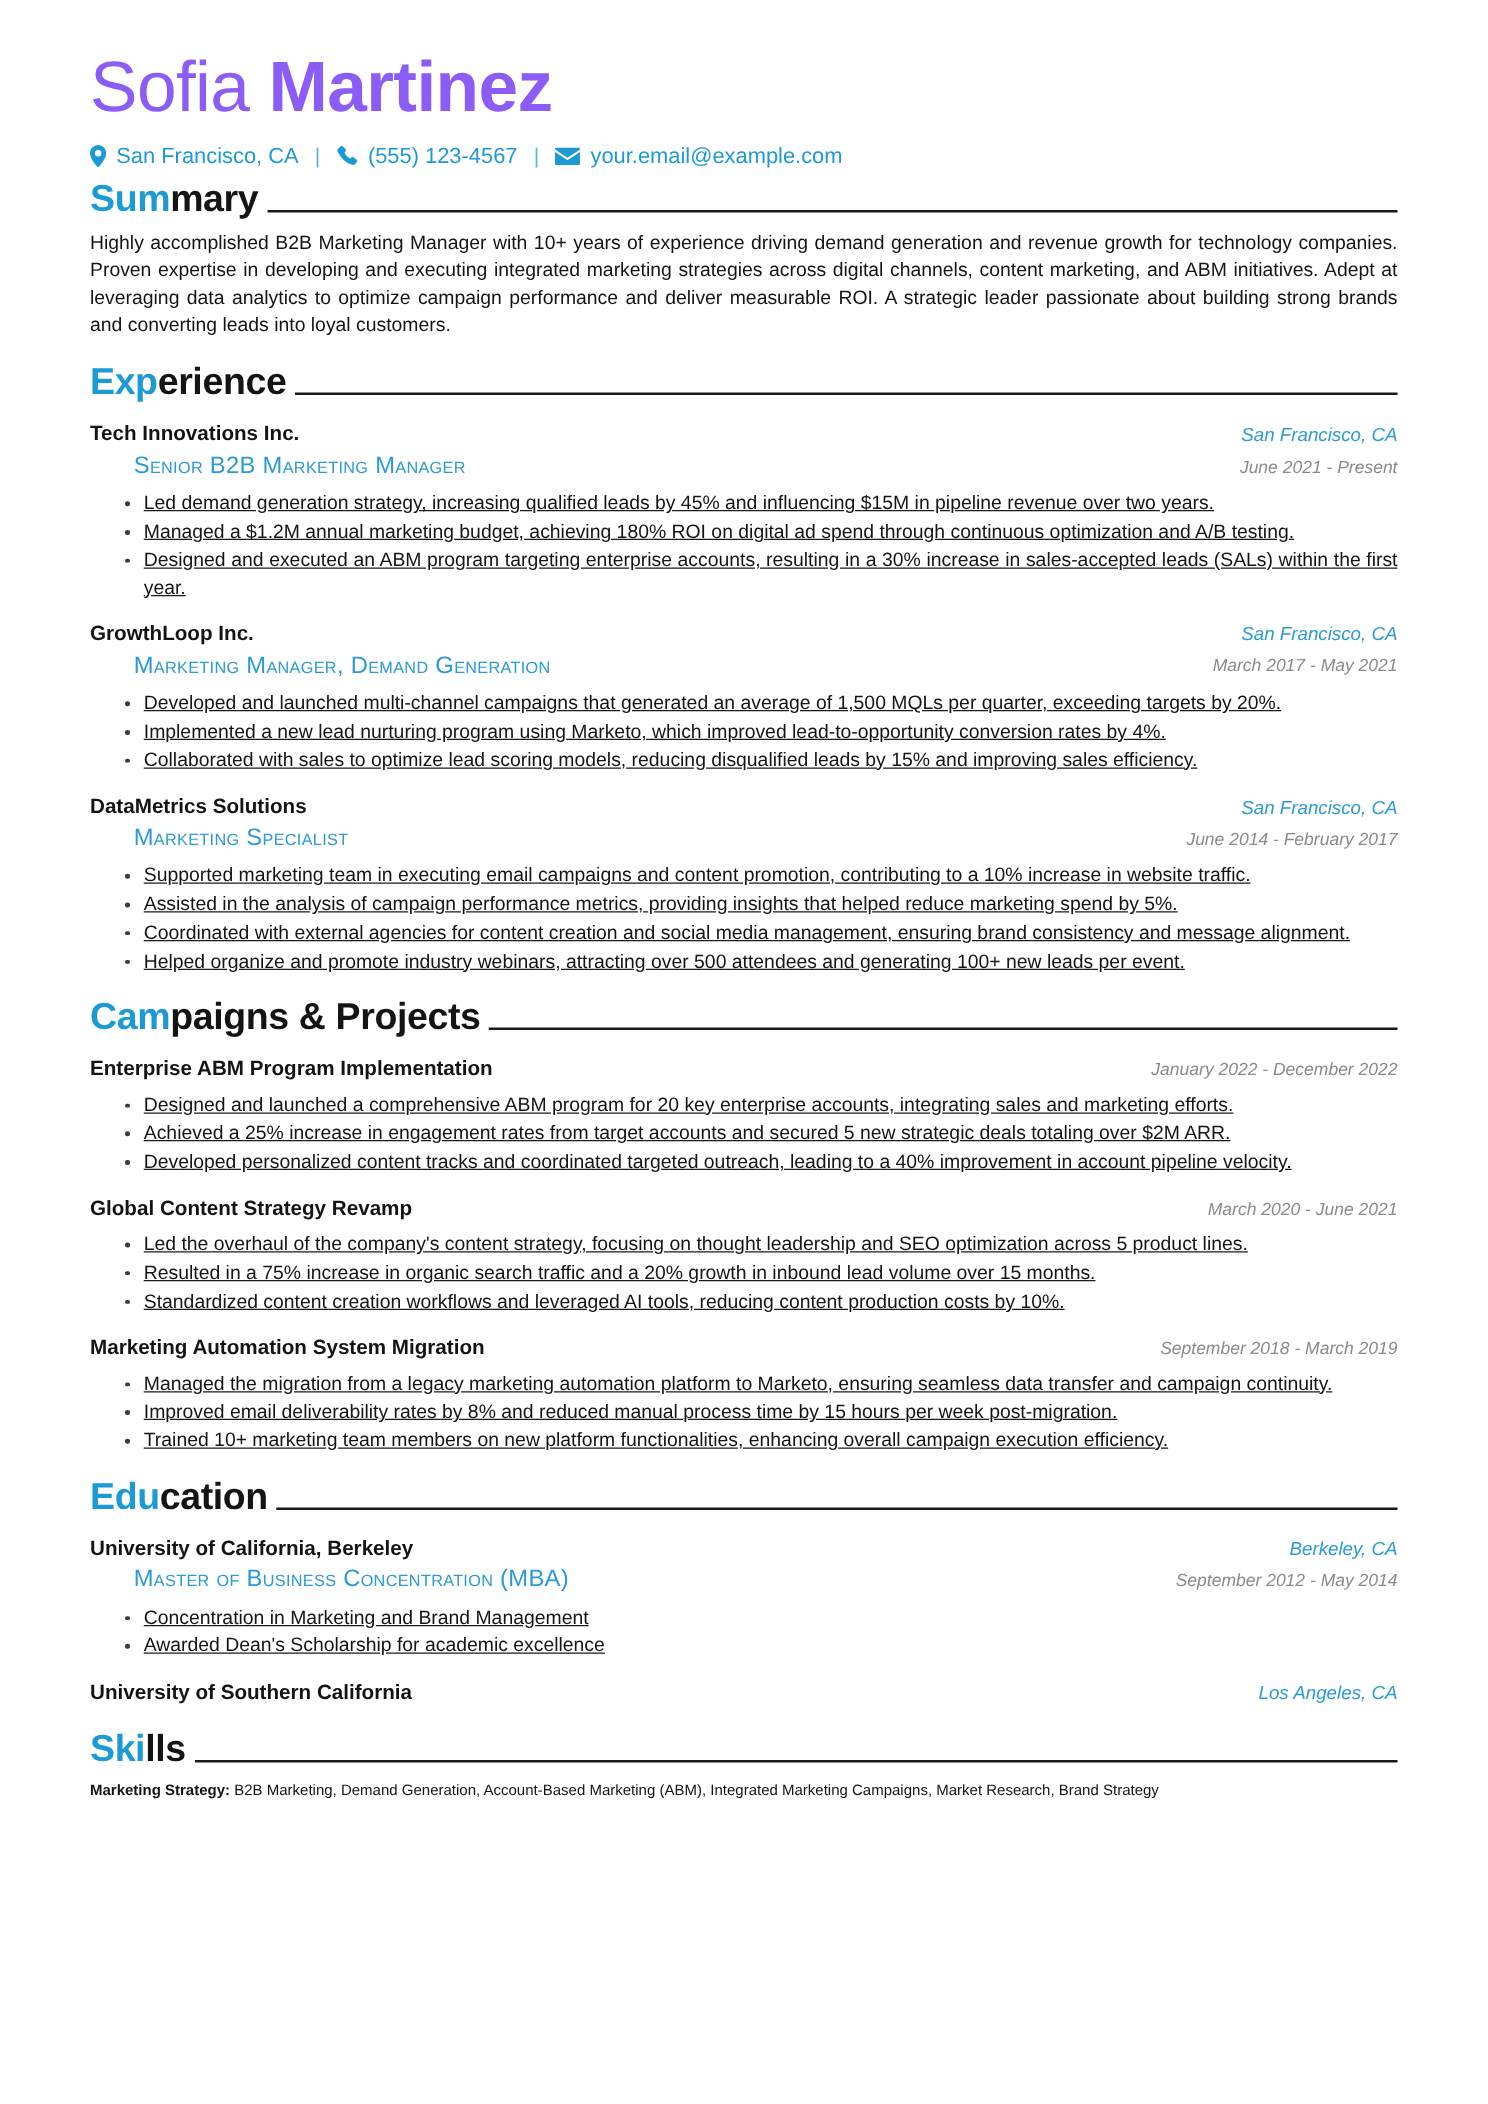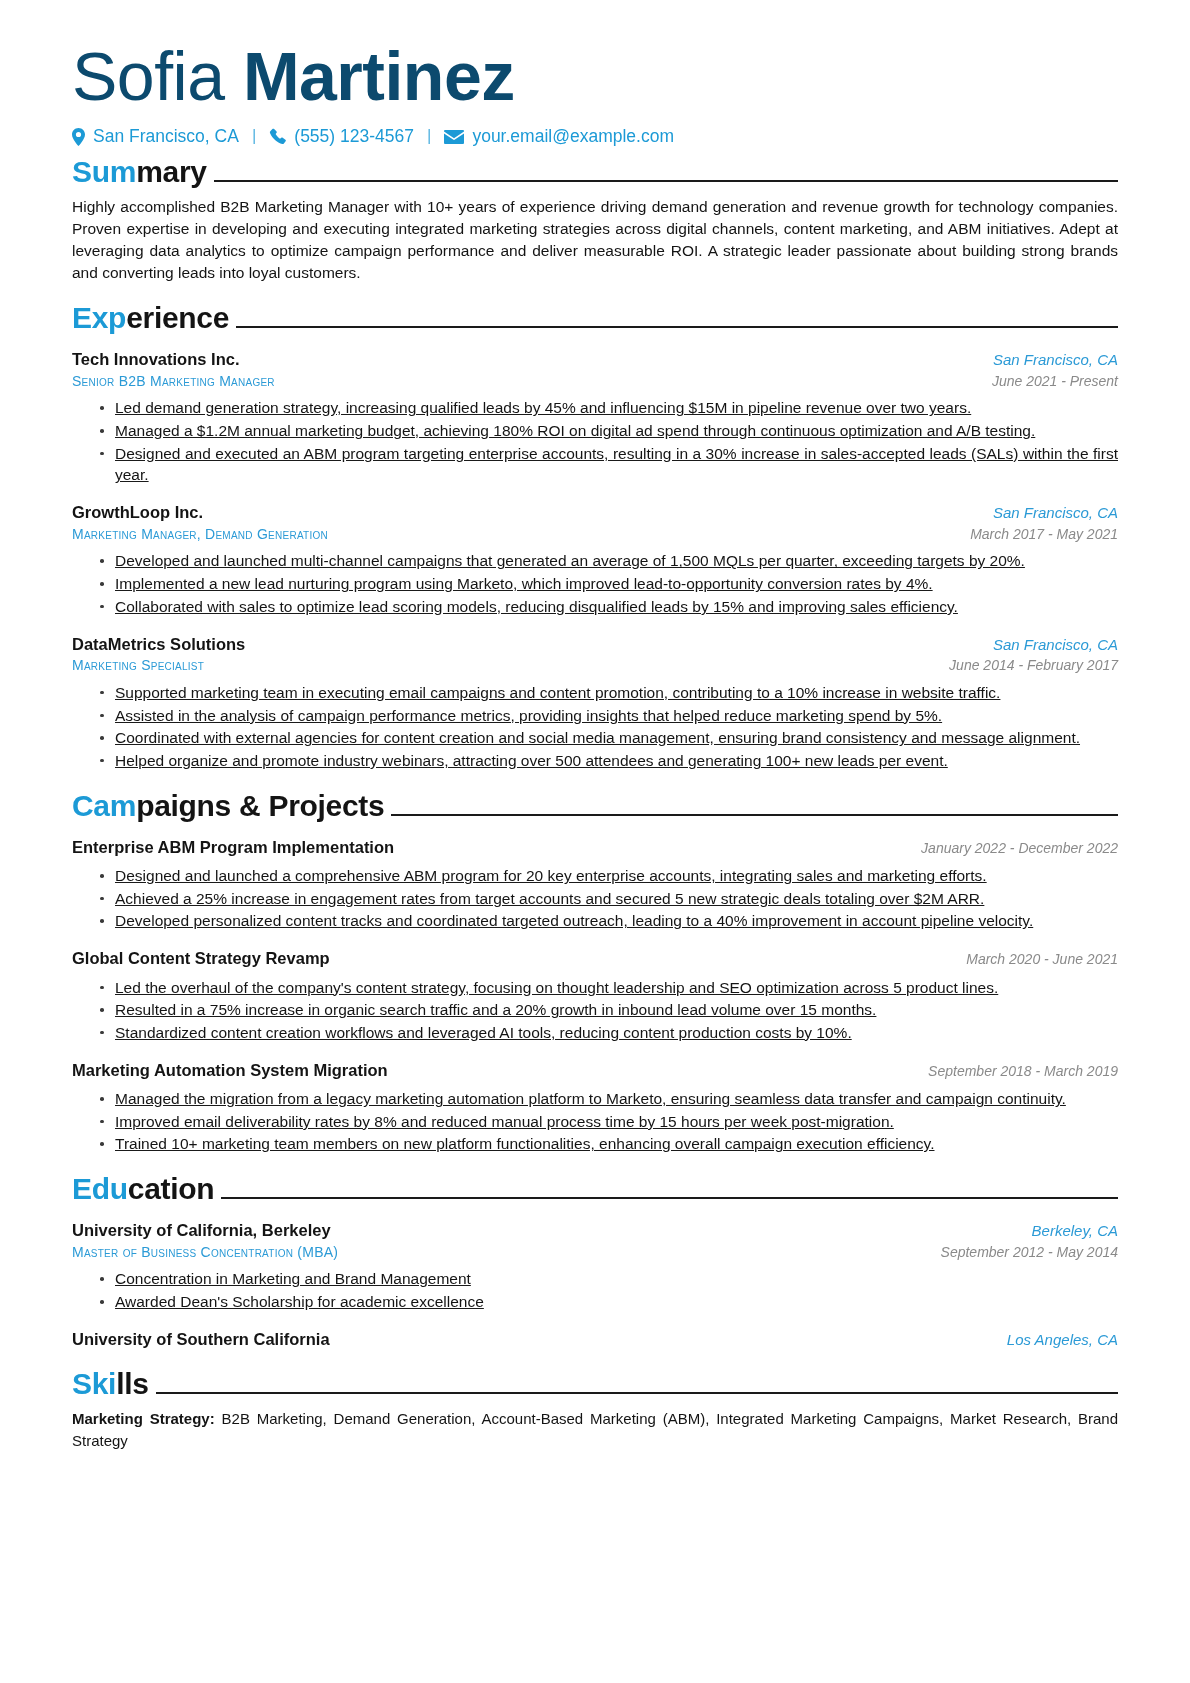--- a/index.html
+++ b/index.html
@@ -19,24 +19,24 @@
     width: 1190px;
     min-height: 1683px;
     box-sizing: border-box;
     padding: 34px 72px 40px 72px;
     background: #fff;
     position: relative;
   }
 
   
   .name-line {
-    font-size: 68px;
+    font-size: 57px;
     line-height: 1.06;
     letter-spacing: -0.5px;
-    color: #0c4a6e;
+    color: #8b5cf6;
     margin: 6px 0 0 0;
     white-space: nowrap;
   }
   .name-first { font-weight: 400; }
   .name-last  { font-weight: 700; }
 
   .contact {
     margin-top: 14px;
     font-size: 17.5px;
     color: #1C9AD6;
@@ -111,25 +111,26 @@
     color: #141414;
     line-height: 1.3;
   }
   .entry-loc {
     font-size: 15px;
     font-style: italic;
     color: #2B9AD6;
     white-space: nowrap;
   }
   .entry-role {
-    font-size: 14px;
+    font-size: 19px;
     color: #2B9AD6;
     font-variant: small-caps;
     letter-spacing: 0.25px;
     line-height: 1.35;
+    margin-left: 35px;
   }
   .entry-date {
     font-size: 14px;
     font-style: italic;
     color: #8a8a8a;
     white-space: nowrap;
   }
   .entry-row.sub { margin-top: 1px; }
 
   
@@ -163,21 +164,21 @@
     left: 2px;
     top: 9px;
     width: 3.5px;
     height: 3.5px;
     border-radius: 50%;
     background: #3a3a3a;
   }
 
   
   .skill-line {
-    font-size: 15px;
+    font-size: 12px;
     line-height: 1.42;
     color: #141414;
     margin: 0 0 3px 0;
     text-align: justify;
     hyphens: auto;
   }
   .skill-line .cat { font-weight: 700; }
 
   .section.summary { margin-top: 10px; }
 </style>

